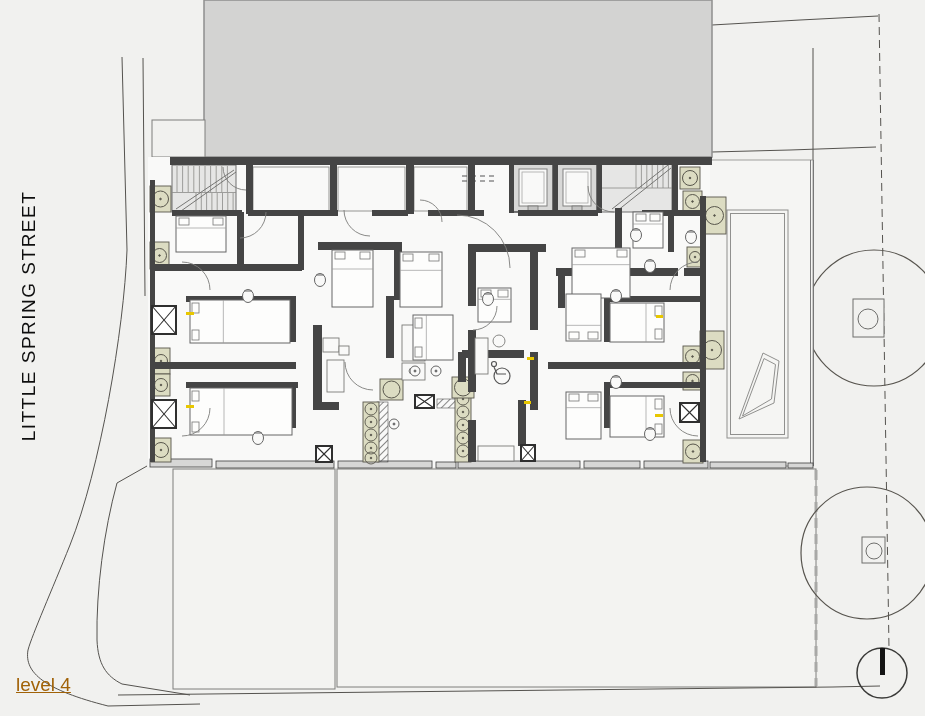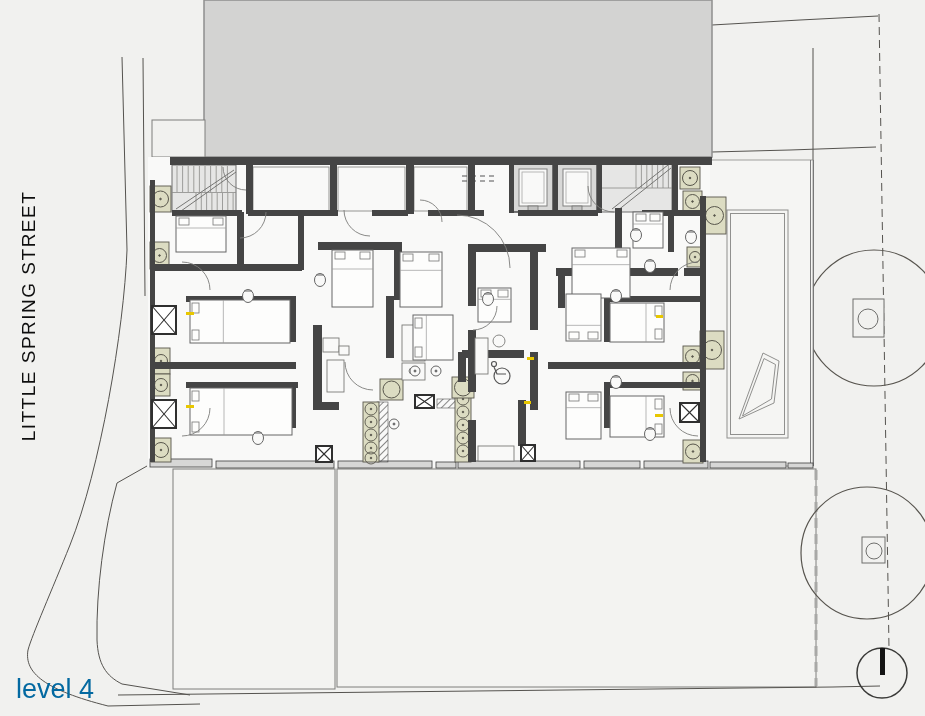--- a/index.html
+++ b/index.html
@@ -1,20 +1,20 @@
 <!DOCTYPE html>
 <html><head>
 <meta charset="utf-8">
 <style>
   html,body{margin:0;padding:0;background:#f1f1ef;width:925px;height:716px;overflow:hidden;}
   .canvas{position:relative;width:925px;height:716px;background:#f1f1ef;font-family:"Liberation Sans",sans-serif;}
   #plan-svg{position:absolute;left:0;top:0;}
   .street-label{position:absolute;left:29px;top:316px;transform:translate(-50%,-50%) rotate(-90deg);
     font-size:19px;letter-spacing:1.5px;color:#0e0e0e;white-space:nowrap;}
-  .level-label{position:absolute;left:16px;top:674px;font-size:27px;color:#0369a1;}
+  .level-label{position:absolute;left:16px;top:674px;font-size:19px;color:#a16207;text-decoration:underline;}
 </style>
 </head>
 <body>
 
 <div class="canvas">
   <svg id="plan-svg" width="925" height="716" viewBox="0 0 925 716">
     <defs>
       <pattern id="hatch" width="5" height="5" patternUnits="userSpaceOnUse" patternTransform="rotate(45)">
         <line x1="0" y1="0" x2="0" y2="5" stroke="#555" stroke-width="1.4"></line>
       </pattern>

